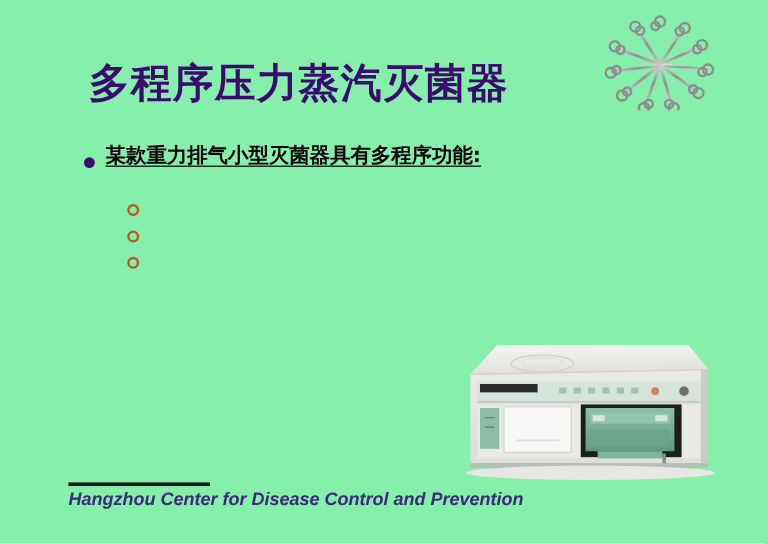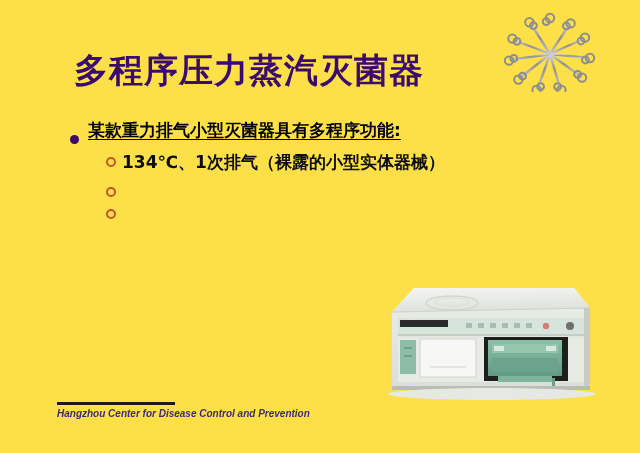--- a/index.html
+++ b/index.html
@@ -13,21 +13,21 @@
     position: relative;
     overflow: hidden;
     font-family: "Liberation Sans", sans-serif;
     background: #ffffff;
   }
 
   
   .slide {
     position: absolute;
     inset: 0;
-    background: #fde047;
+    background: #86efac;
   }
 
   
   .title {
     position: absolute;
     left: 74px;
     top: 52px;
     font-family: "DejaVu Sans", "Liberation Sans", sans-serif;
     font-size: 34px;
     font-weight: bold;
@@ -39,22 +39,22 @@
 
   
   .content {
     position: absolute;
     left: 70px;
     top: 118px;
     width: 470px;
   }
   .main-bullet {
     display: flex;
-    align-items: flex-end;
-    margin-bottom: 5px;
+    align-items: center;
+    margin-bottom: 18px;
   }
   .dot {
     width: 9px;
     height: 9px;
     border-radius: 50%;
     background: #3b0a6e;
     margin-top: 9px;
     margin-right: 9px;
     flex: 0 0 auto;
   }
@@ -107,21 +107,21 @@
     top: 402px;
     width: 118px;
     height: 3px;
     background: #1a1a1a;
   }
   .footer-text {
     position: absolute;
     left: 57px;
     top: 408px;
     font-family: "Liberation Sans", sans-serif;
-    font-size: 10px;
+    font-size: 15px;
     font-weight: bold;
     font-style: italic;
     color: #3b2a78;
     white-space: nowrap;
   }
 
   
   .logo {
     position: absolute;
     left: 498px;
@@ -197,21 +197,20 @@
 
     <div class="main-bullet">
       <span class="dot"></span>
       <span class="main-text">某款重力排气小型灭菌器具有多程序功能:</span>
     </div>
 
     <div class="sub-list">
 
       <div class="sub-item">
         <span class="ring"></span>
-        <span class="sub-text">134℃、1次排气（裸露的小型实体器械）</span>
       </div>
 
       <div class="sub-item">
         <span class="ring"></span>
       </div>
 
 
       <div class="sub-item">
         <span class="ring"></span>
       </div>

